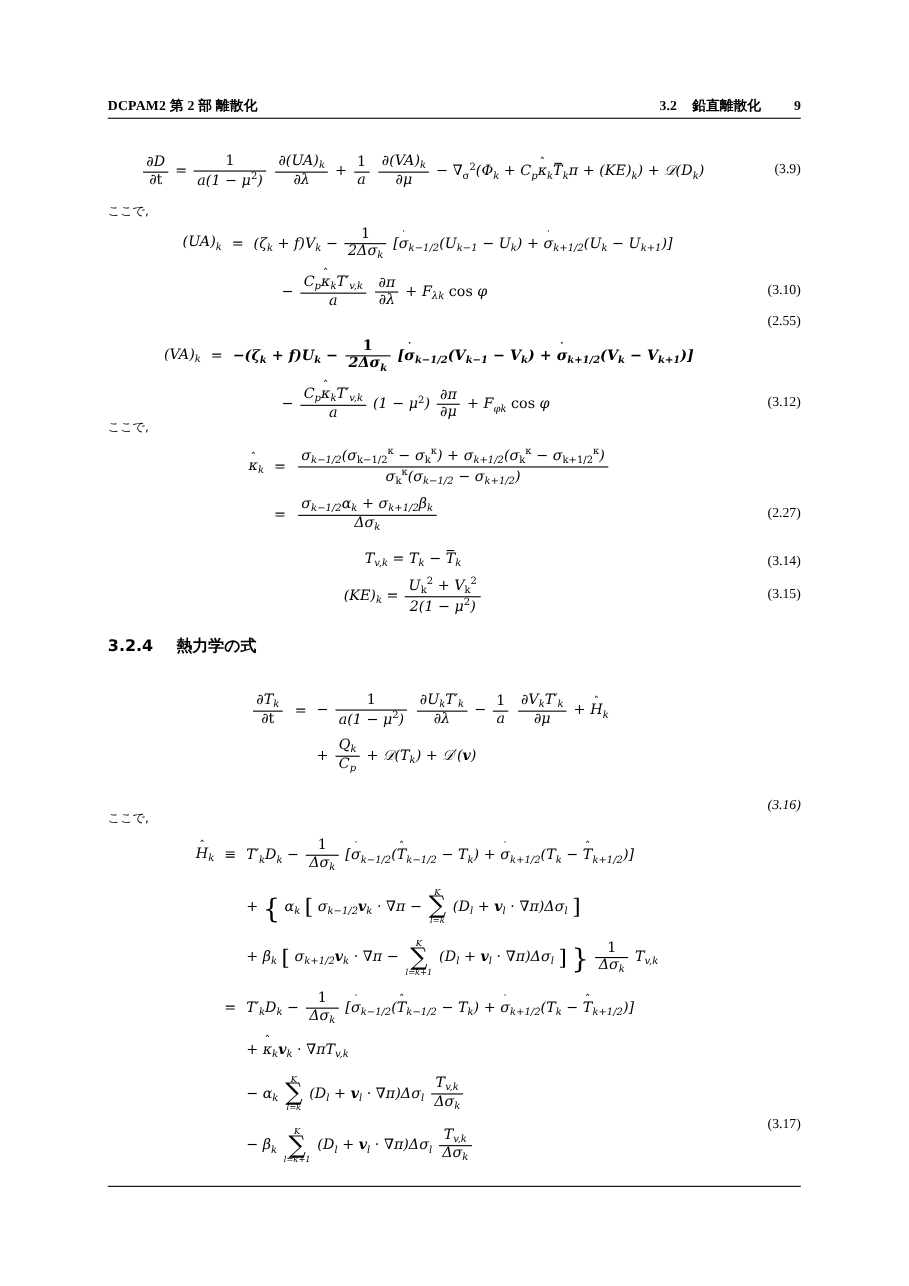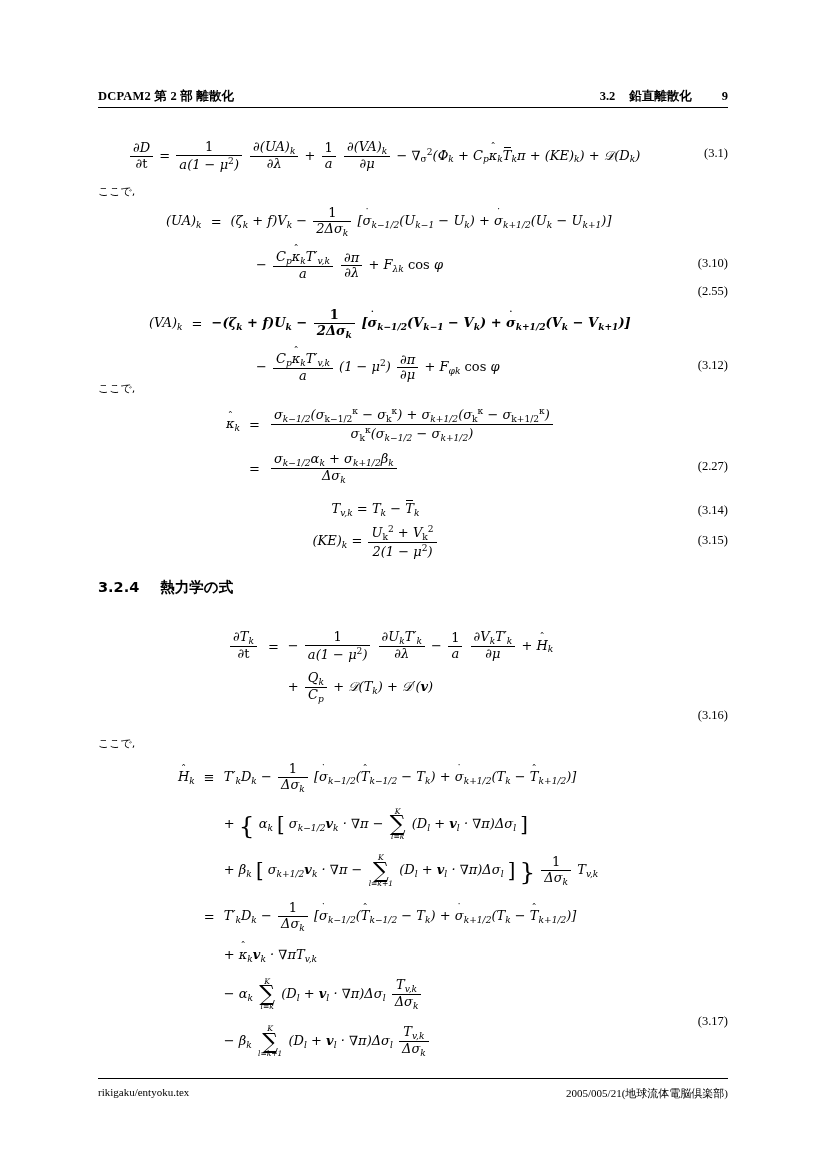--- a/index.html
+++ b/index.html
@@ -172,21 +172,21 @@
     <div class="math" style="position:absolute; left:30px; top:0; white-space:nowrap;">
       <span class="frac"><span class="num">∂<span class="math">D</span></span><span class="den">∂<span class="up">t</span></span></span>
       <span class="up">=</span>
       <span class="frac"><span class="num up">1</span><span class="den"><span class="math">a</span>(1 − <span class="math">μ</span><span class="supn">2</span>)</span></span>
       <span class="frac"><span class="num">∂(<span class="math">UA</span>)<span class="sub">k</span></span><span class="den">∂<span class="math">λ</span></span></span>
       +
       <span class="frac"><span class="num up">1</span><span class="den"><span class="math">a</span></span></span>
       <span class="frac"><span class="num">∂(<span class="math">VA</span>)<span class="sub">k</span></span><span class="den">∂<span class="math">μ</span></span></span>
       − ∇<span class="subn">σ</span><span class="supn">2</span>(Φ<span class="sub">k</span> + <span class="math">C</span><span class="sub">p</span><span class="hat"><span class="hv">ˆ</span>κ</span><span class="sub">k</span><span class="ovl"><span class="bar"></span><span class="math">T</span></span><span class="sub">k</span><span class="math">π</span> + (<span class="math">KE</span>)<span class="sub">k</span>) + 𝒟(<span class="math">D</span><span class="sub">k</span>)
     </div>
-    <div class="eqnum" style="top:6px;">(3.1)</div>
+    <div class="eqnum" style="top:6px;">(3.9)</div>
   </div>
 
   <div class="lbl" style="top:184px;">ここで,</div>
 
   <div class="eqblock" style="left:98px; top:206px; width:630px;">
     <div class="ar math" style="position:absolute; left:68px; top:0;">
       <div class="lhs">(<span class="math">UA</span>)<span class="sub">k</span></div>
       <div class="rel">=</div>
       <div class="rhs" style="white-space:nowrap;">
         (<span class="math">ζ</span><span class="sub">k</span> + <span class="math">f</span>)<span class="math">V</span><span class="sub">k</span> −
@@ -284,21 +284,21 @@
         + <span class="hat"><span class="hv">ˆ</span><span class="math">H</span></span><span class="sub">k</span>
       </div>
       <div class="lhs"></div>
       <div class="rel"></div>
       <div class="rhs" style="white-space:nowrap;">
         +
         <span class="frac"><span class="num"><span class="math">Q</span><span class="sub">k</span></span><span class="den"><span class="math">C</span><span class="sub">p</span></span></span>
         + 𝒟(<span class="math">T</span><span class="sub">k</span>) + 𝒟′(<span class="bf">v</span>)
       </div>
     </div>
-    <div class="eqnum" style="top:78px;">(3.16)</div>
+    <div class="eqnum" style="top:94px;font-style:italic;">(3.16)</div>
   </div>
 
   <div class="lbl" style="top:736px;">ここで,</div>
 
   <div class="eqblock" style="left:98px; top:762px; width:630px;">
     <div class="ar math" style="position:absolute; left:80px; top:0; row-gap:14px;">
       <div class="lhs"><span class="hat"><span class="hv">ˆ</span><span class="math">H</span></span><span class="sub">k</span></div>
       <div class="rel">≡</div>
       <div class="rhs" style="white-space:nowrap;">
         <span class="math">T</span>′<span class="sub">k</span><span class="math">D</span><span class="sub">k</span> −
@@ -361,18 +361,14 @@
         − <span class="math">β</span><span class="sub">k</span>
         <span class="sumop"><span class="lim">K</span><span class="sig">∑</span><span class="lim">l=k+1</span></span>
         (<span class="math">D</span><span class="sub">l</span> + <span class="bf">v</span><span class="sub">l</span> · ∇<span class="math">π</span>)Δ<span class="math">σ</span><span class="sub">l</span>
         <span class="frac"><span class="num"><span class="math">T</span><span class="sub">v,k</span></span><span class="den">Δ<span class="math">σ</span><span class="sub">k</span></span></span>
       </div>
     </div>
     <div class="eqnum" style="top:252px;">(3.17)</div>
   </div>
 
   <div class="footer-rule"></div>
-  <div class="footer">
-    <div>rikigaku/entyoku.tex</div>
-    <div>2005/005/21(地球流体電脳倶楽部)</div>
-  </div>
 
 </div>
 
 </body></html>

